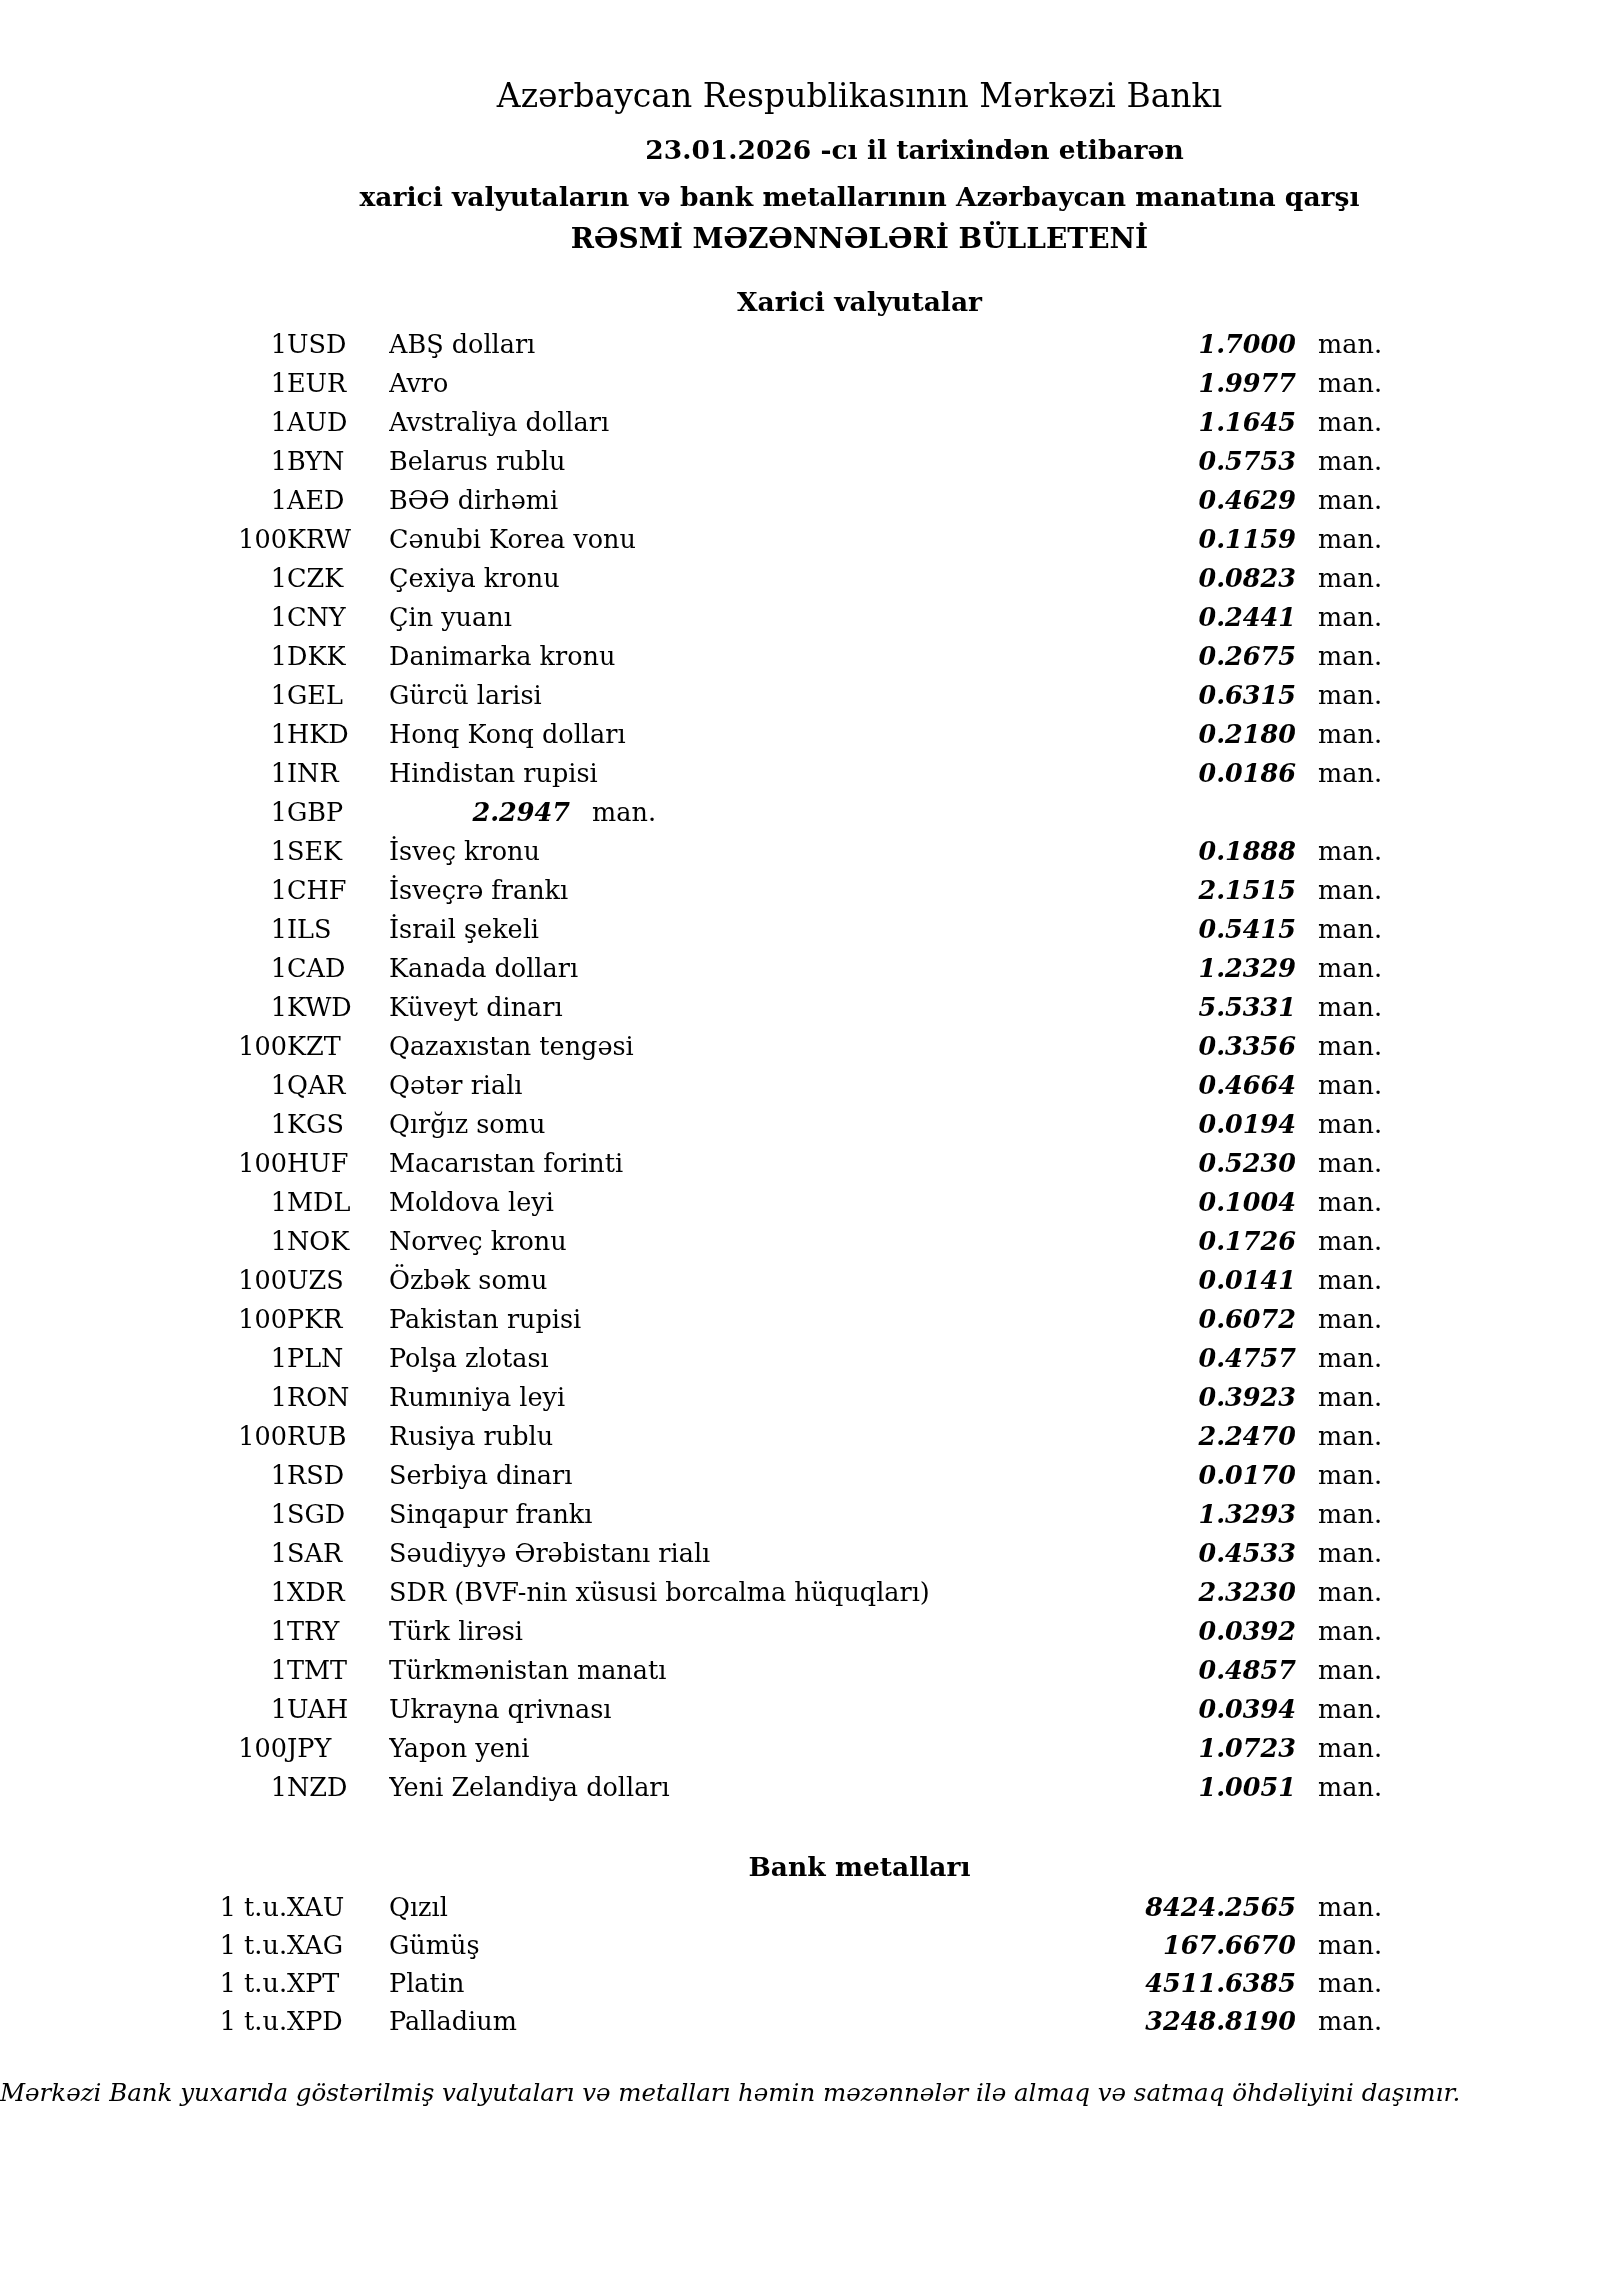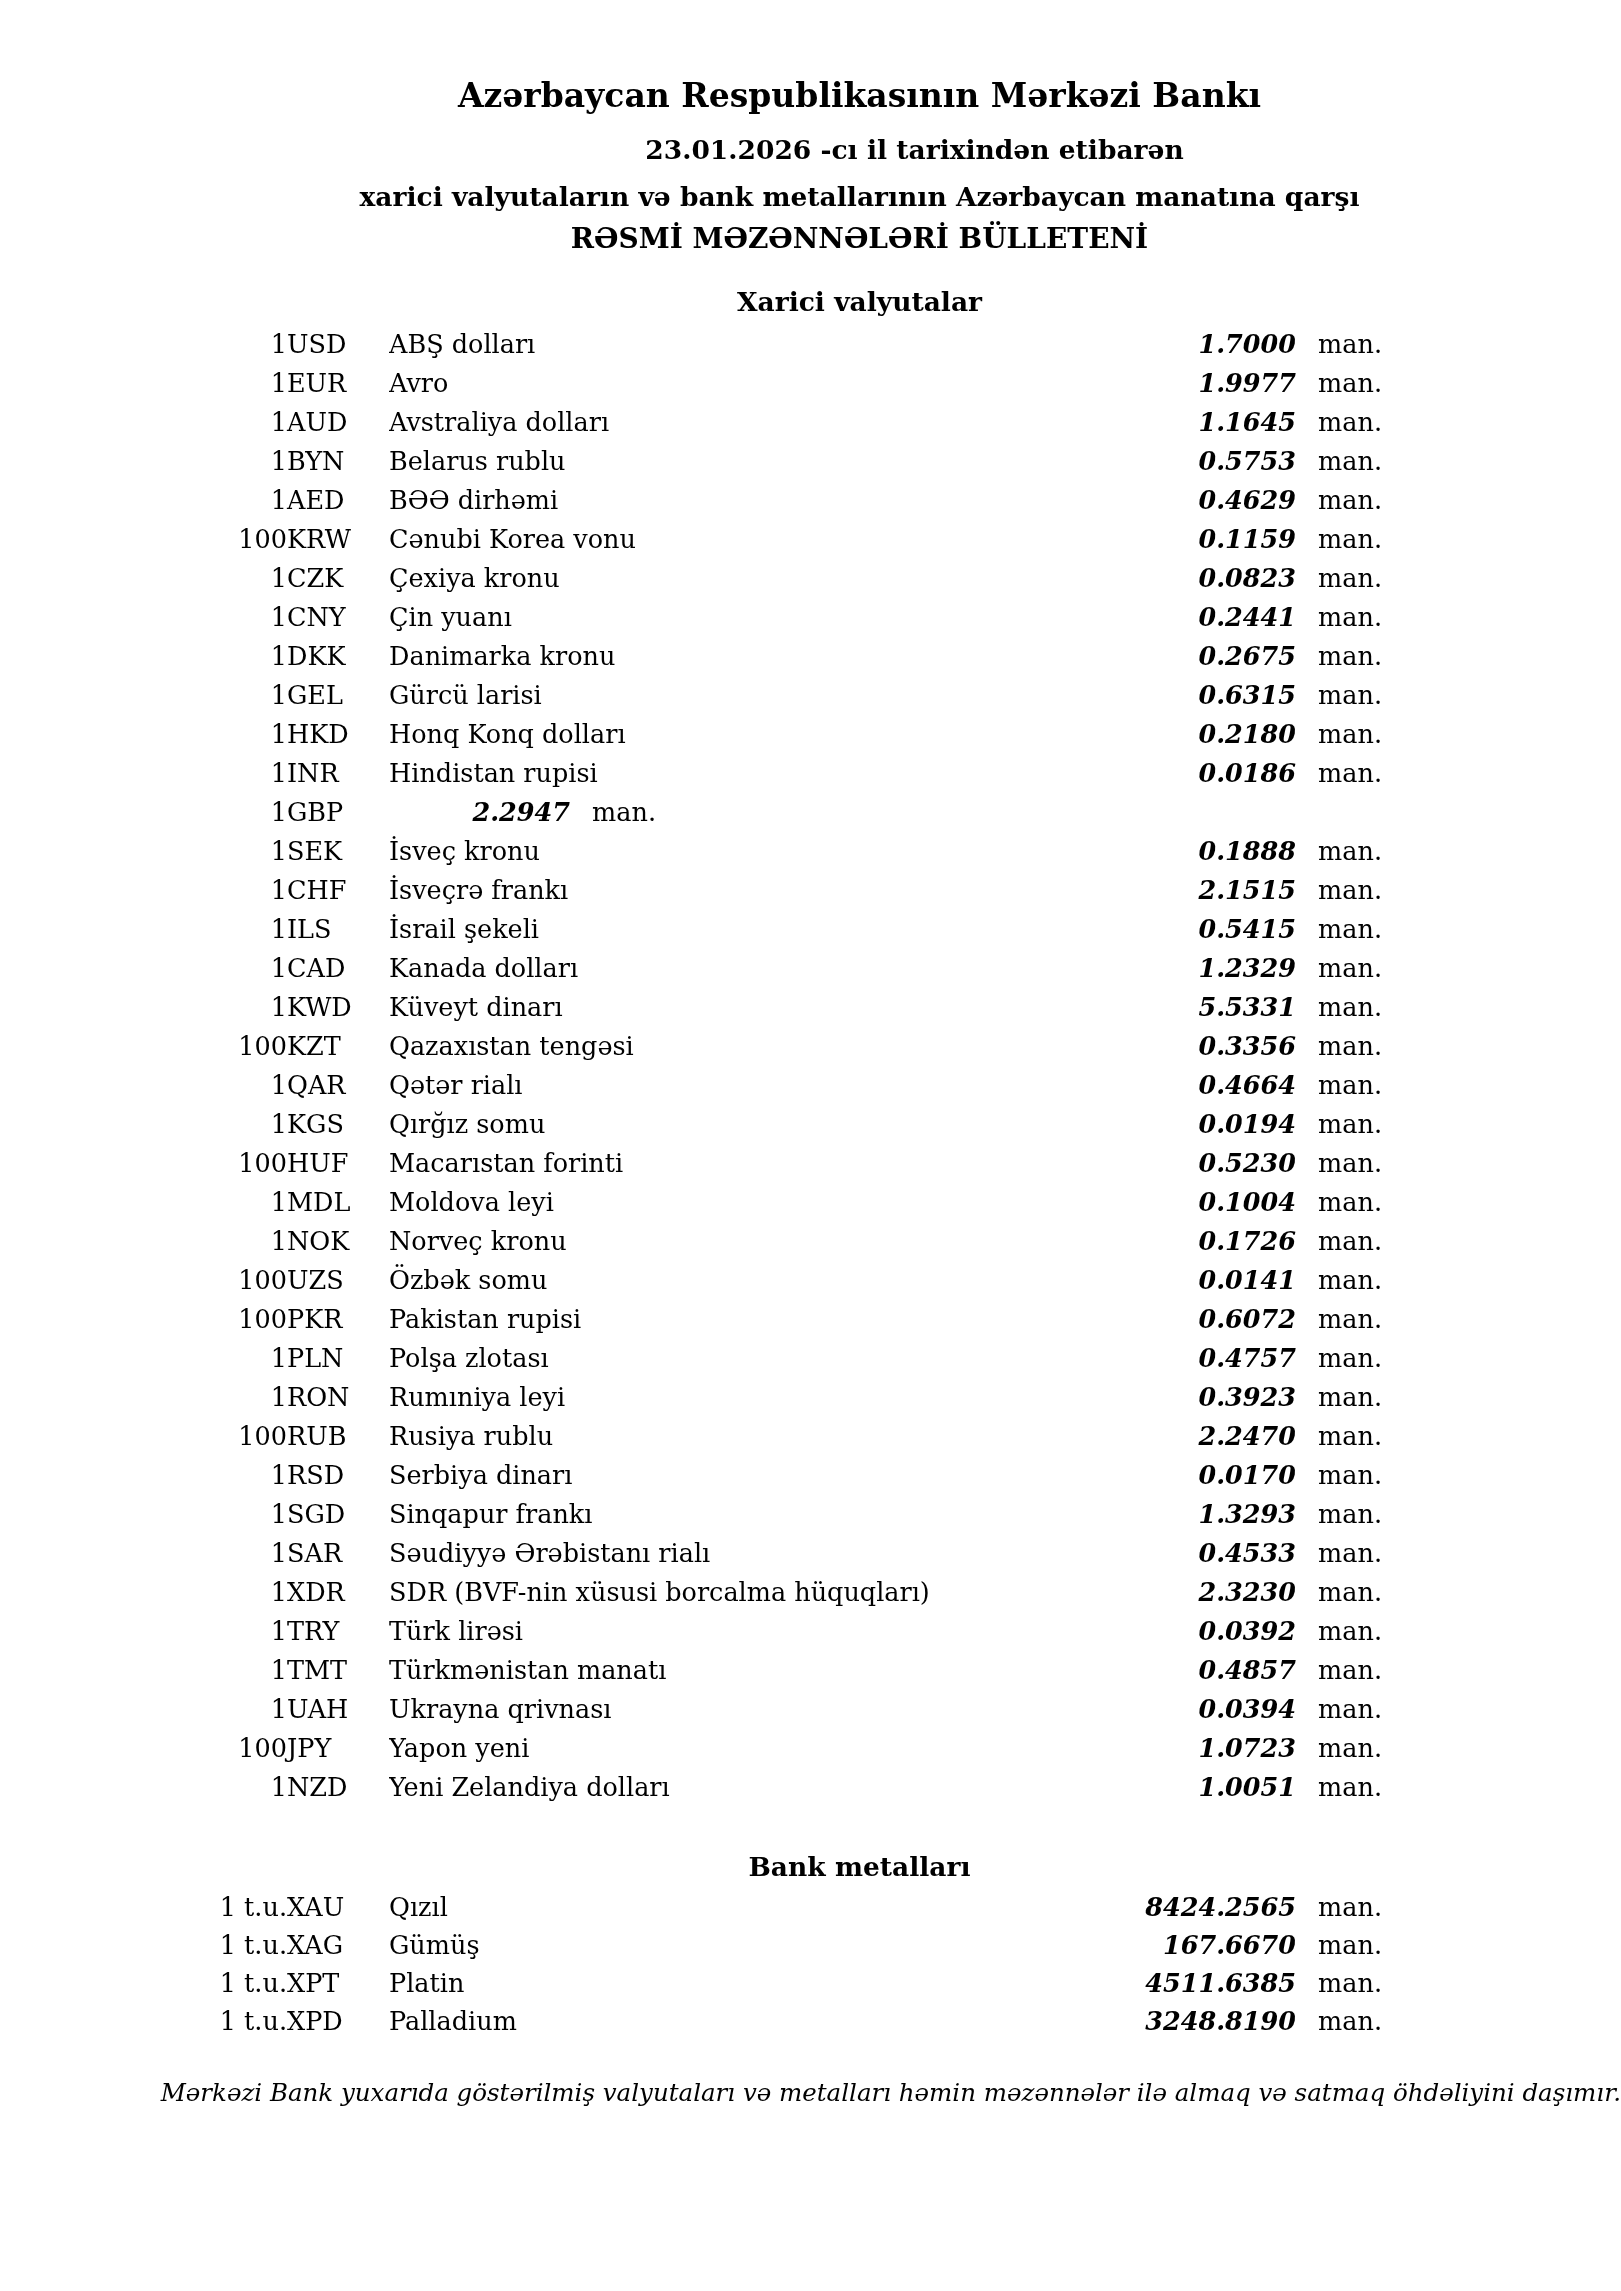--- a/index.html
+++ b/index.html
@@ -14,21 +14,21 @@
   }
   .page { width: 1621px; height: 2292px; }
 
   
   .header-block { margin-left: 98px; text-align: center; }
 
   .bank-title {
     margin-top: 74px;
     font-size: 33px;
     line-height: 43px;
-    font-weight: bold;
+    font-weight: normal;
   }
   .date-line {
     margin-top: 15.7px;
     font-size: 26.5px;
     line-height: 33px;
     font-weight: bold;
     padding-left: 110px; 
   }
   .subject-line {
     margin-top: 14.7px;
@@ -65,21 +65,21 @@
   #metals-table .row { height: 38px; line-height: 38px; }
 
   .qty  { width: 125px; text-align: right; }
   .code { width: 102px; }
   .name { flex: 1; text-align: left; overflow: hidden; }
   .rate { width: 181px; text-align: right; font-weight: bold; font-style: italic; }
   .unit { width: 86px; text-align: right; }
 
   .footer-note {
     margin-top: 36px;
-    text-align: right;
+    text-align: left;
     font-size: 24.5px;
     line-height: 33px;
     font-style: italic;
   }
 </style>
 </head>
 <body>
 
 <div class="page">
 

